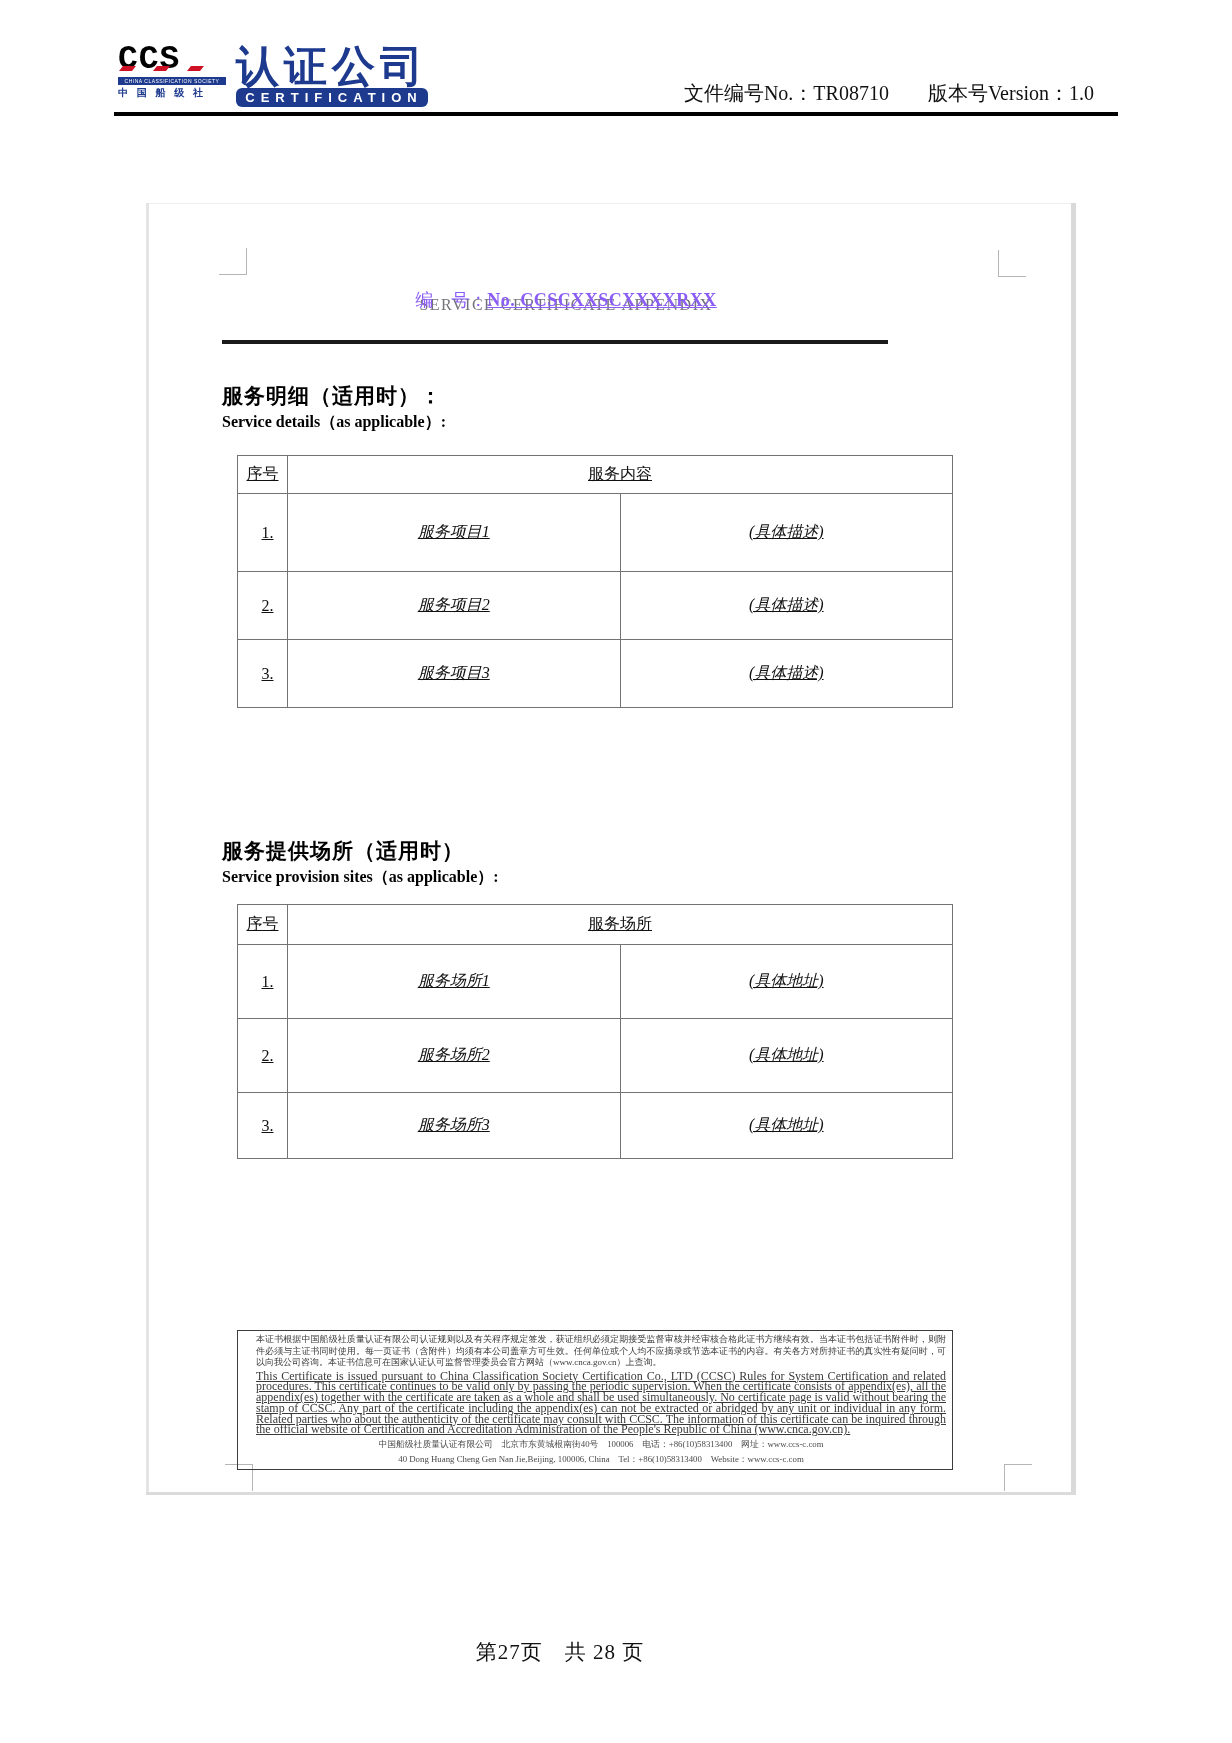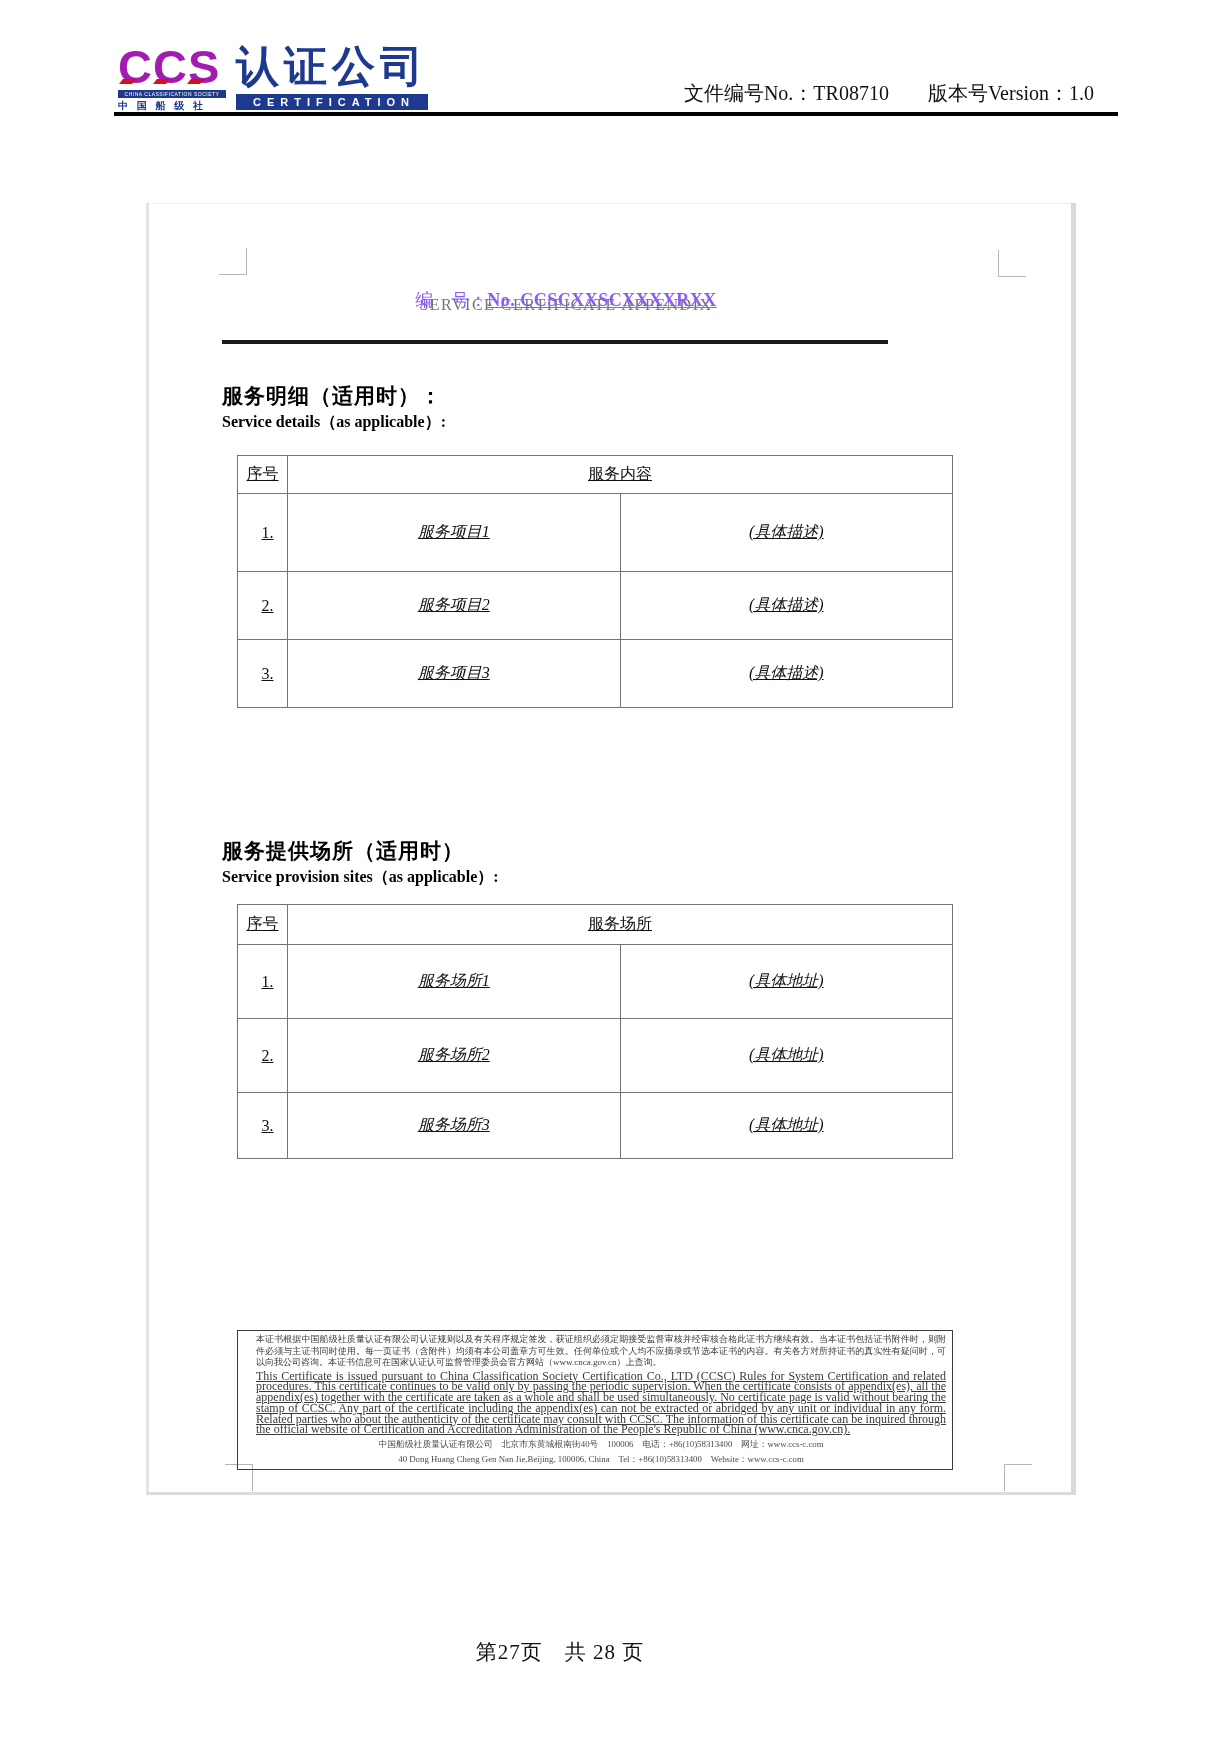--- a/index.html
+++ b/index.html
@@ -4,33 +4,33 @@
 <style>
   * { margin:0; padding:0; box-sizing:border-box; }
   html,body { background:#ffffff; }
   body { font-family:"Liberation Serif","DejaVu Serif",serif; color:#000; }
 
   .page { position:relative; width:1232px; height:1743px; background:#fff; overflow:hidden; }
 
   
   .logo { position:absolute; left:118px; top:45px; display:flex; align-items:flex-start; }
   .logo-left { position:relative; width:108px; }
-  .ccs-letters { position:relative; font-family:Liberation Sans, sans-serif;
-                 font-weight:bold; font-size:47px; line-height:0.92; color:#a21caf; letter-spacing:1px; }
+  .ccs-letters { position:relative; font-family:Liberation Mono, monospace;
+                 font-weight:bold; font-size:33px; line-height:0.92; color:#000000; letter-spacing:1px; }
   .ccs-red { position:absolute; height:5px; width:13px; background:#cf1126; transform:skewX(-38deg); bottom:4px; }
   .ccs-red.r1 { left:3px; } .ccs-red.r2 { left:37px; } .ccs-red.r3 { left:71px; }
   .society-bar { margin-top:2px; background:#1d3a8f; color:#fff; font-family:"Liberation Sans","DejaVu Sans",sans-serif;
                  font-size:5px; letter-spacing:0.5px; text-align:center; padding:1px 0; white-space:nowrap; }
   .society-cn { margin-top:1px; color:#1d3a8f; font-family:"Liberation Sans","DejaVu Sans",sans-serif;
                 font-size:10px; font-weight:bold; letter-spacing:3px; white-space:nowrap; }
   .logo-right { margin-left:10px; }
   .company-cn { color:#1d3a8f; font-family:Liberation Sans, sans-serif;
                 font-weight:bold; font-size:43px; line-height:1.0; letter-spacing:5px; white-space:nowrap; }
-  .cert-bar { margin-top:6px; background:#1d3a8f; color:#fff; font-family:"Liberation Sans","DejaVu Sans",sans-serif;
-              font-weight:bold; font-size:11px; letter-spacing:6px; text-align:center; padding:2px 0 2px 4px; }
+  .cert-bar { margin-top:0; background:#1d3a8f; color:#fff; font-family:"Liberation Sans","DejaVu Sans",sans-serif;
+              font-weight:bold; font-size:13px; letter-spacing:6px; text-align:center; padding:2px 0 2px 4px;border-radius:6px; }
   .header-doc { position:absolute; left:476px; top:80px; width:618px; text-align:right;
                 font-size:20px; color:#111; white-space:nowrap; }
   .header-doc .gap { display:inline-block; width:34px; }
   .header-rule { position:absolute; left:114px; top:112px; width:1004px; height:4px; background:#000; }
 
   
   .sheet-edge { position:absolute; background:#e0e0e0; }
   .edge-top    { left:146px; top:203px; width:930px; height:1px; background:#efefef; }
   .edge-left   { left:146px; top:203px; width:3px;  height:1292px; background:#e4e4e4; }
   .edge-right  { left:1071px; top:203px; width:5px; height:1292px; background:#d9d9d9; }

